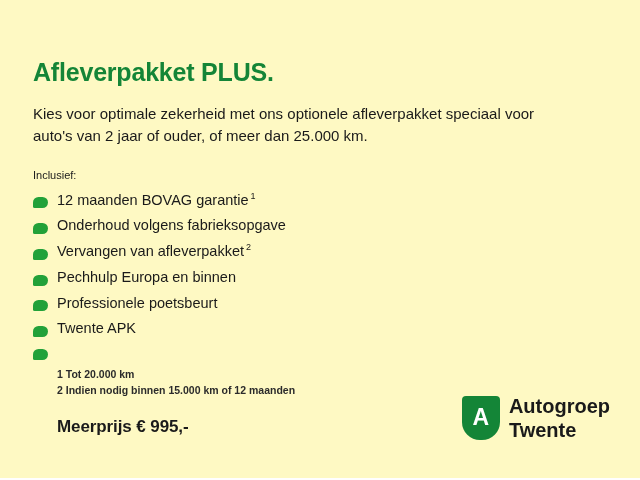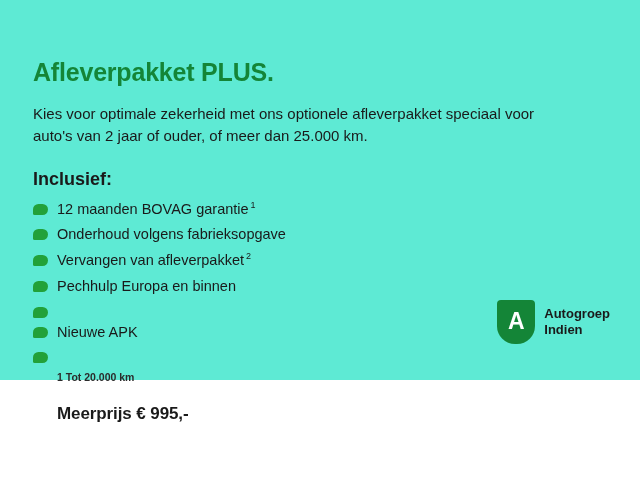--- a/index.html
+++ b/index.html
@@ -10,22 +10,22 @@
     width: 640px;
     height: 480px;
     background: #ffffff;
     font-family: "Liberation Sans", sans-serif;
     color: #1a1a1a;
     overflow: hidden;
   }
   .page {
     position: relative;
     width: 640px;
-    height: 380px;
-    background: #5eead4;
+    height: 478px;
+    background: #fef9c3;
     box-sizing: border-box;
   }
   .content {
     position: absolute;
     left: 33px;
     top: 57px;
     right: 28px;
   }
   .title {
     font-size: 25px;
@@ -36,33 +36,33 @@
     line-height: 1.2;
   }
   .intro {
     font-size: 15px;
     line-height: 1.45;
     color: #1a1a1a;
     margin: 16px 0 22px 0;
     max-width: 520px;
   }
   .incl-label {
-    font-size: 18px;
-    font-weight: bold;
+    font-size: 11px;
+    font-weight: normal;
     margin: 0 0 9px 0;
     color: #1a1a1a;
   }
   ul.features {
     list-style: none;
     margin: 0;
     padding: 0;
   }
   ul.features li {
     display: flex;
-    align-items: flex-start;
+    align-items: center;
     margin-bottom: 4px;
     font-size: 14.5px;
     line-height: 1.5;
   }
   .bullet {
     flex: 0 0 auto;
     width: 15px;
     height: 11px;
     margin-top: 5px;
     margin-right: 9px;
@@ -110,21 +110,21 @@
     justify-content: center;
   }
   .logo-shield .letter {
     color: #ffffff;
     font-size: 23px;
     font-weight: bold;
     line-height: 1;
     margin-top: -2px;
   }
   .logo-text {
-    font-size: 13px;
+    font-size: 20px;
     font-weight: bold;
     line-height: 1.2;
     color: #1a1a1a;
   }
   .logo-text div {
     white-space: nowrap;
   }
 </style>
 </head>
 <body>
@@ -150,39 +150,41 @@
       <li>
         <span class="bullet"></span>
         <span class="feat-text"><span>Vervangen van afleverpakket</span><sup>2</sup></span>
       </li>
       <li>
         <span class="bullet"></span>
         <span class="feat-text"><span>Pechhulp Europa en binnen</span><sup></sup></span>
       </li>
       <li>
         <span class="bullet"></span>
+        <span class="feat-text"><span>Professionele poetsbeurt</span><sup></sup></span>
       </li>
       <li>
         <span class="bullet"></span>
-        <span class="feat-text"><span>Nieuwe APK</span><sup></sup></span>
+        <span class="feat-text"><span>Twente APK</span><sup></sup></span>
       </li>
       <li>
         <span class="bullet"></span>
       </li>
     </ul>
 
     <div class="footnotes">
       <div>1 Tot 20.000 km</div>
+      <div>2 Indien nodig binnen 15.000 km of 12 maanden</div>
     </div>
 
     <div class="price">Meerprijs € 995,-</div>
   </div>
 
   <div class="logo">
     <div class="logo-shield">
       <span class="letter">A</span>
     </div>
     <div class="logo-text">
       <div>Autogroep</div>
-      <div>Indien</div>
+      <div>Twente</div>
     </div>
   </div>
 </div>
 
 </body></html>

